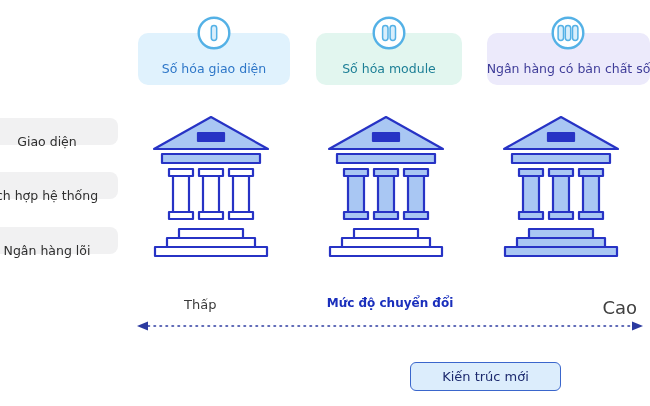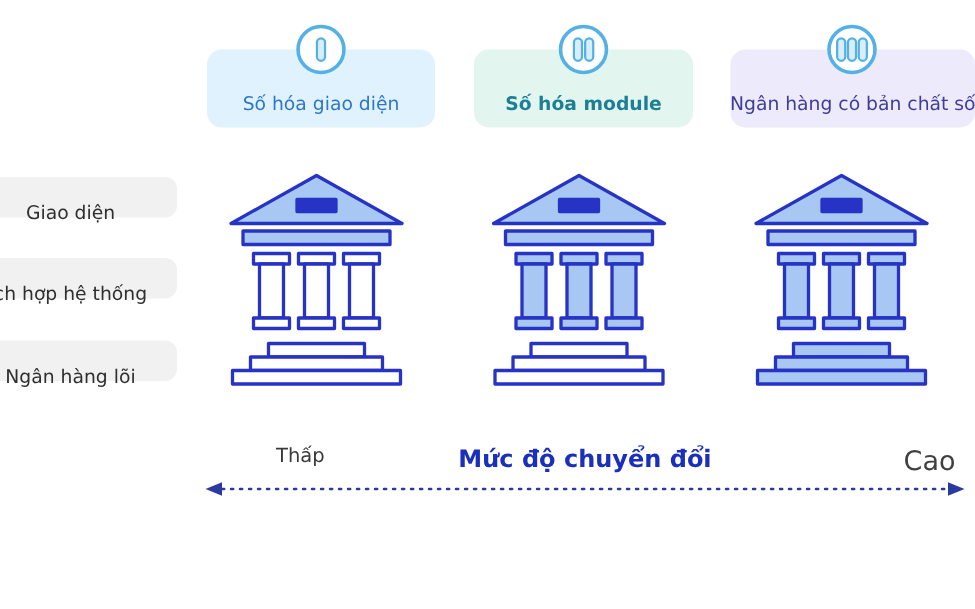--- a/index.html
+++ b/index.html
@@ -25,38 +25,38 @@
   .layer-label { font-size:12.5px; color:#2f2f2f; white-space:nowrap;margin-top:20px; }
 
   
   .bank { position:absolute; top:112px; }
   .bank-1 { left:151px; } .bank-2 { left:326px; } .bank-3 { left:501px; }
 
   
   .axis-low { position:absolute; top:297px; left:140px; font-size:13px; color:#3a3a3a;margin-left:44px; }
   .axis-high { position:absolute; top:297px; right:13px; font-size:18px; color:#404040; }
   .axis-title { position:absolute; top:296px; left:140px; right:10px; text-align:center;
-    font-size:16px; font-weight:bold; }
+    font-size:12px; font-weight:bold; }
   .axis-arrow { position:absolute; top:319px; left:0; }
 
   
   .legend-btn { position:absolute; top:362px; height:29px; border-radius:6px; font-size:13px;
     font-family:inherit; cursor:pointer; display:flex; align-items:center; justify-content:center; }
   .legend-old { left:220px; width:146px; background:#ffffff; border:1.5px solid #252c54; color:#252c54; }
   .legend-new { left:410px; width:151px; background:#dcedfc; border:1.5px solid #3a66cc; color:#1d2a6e; }
 </style>
 </head>
 <body>
 
 <div class="canvas">
 
   <div class="stage-card card-1" style="background: rgb(224, 242, 253);">
     <span class="stage-label" style="color: rgb(46, 119, 200);">Số hóa giao diện</span>
   </div>
-  <div class="stage-card card-2" style="background: rgb(226, 246, 239); font-weight: bold;">
+  <div class="stage-card card-2" style="background: rgb(226, 246, 239);">
     <span class="stage-label" style="color: rgb(29, 127, 150);">Số hóa module</span>
   </div>
   <div class="stage-card card-3" style="background: rgb(236, 234, 251);">
     <span class="stage-label" style="color: rgb(63, 61, 153);">Ngân hàng có bản chất số</span>
   </div>
 
   <svg class="stage-icon icon-1" width="36" height="36" viewBox="0 0 36 36">
     <circle class="icon-stroke" cx="18" cy="18" r="15.3" fill="#ffffff" stroke="#54b1e6" stroke-width="2.4"></circle>
     <rect class="icon-stroke icon-bar" x="15.3" y="10.5" width="5.4" height="15" rx="2.7" fill="#d9eefb" stroke="#54b1e6" stroke-width="1.5"></rect>
   </svg>
@@ -142,14 +142,15 @@
 
   <div class="axis-low">Thấp</div>
   <div class="axis-title" style="color: rgb(26, 47, 188);">Mức độ chuyển đổi</div>
   <div class="axis-high">Cao</div>
   <svg class="axis-arrow" width="650" height="14" viewBox="0 0 650 14">
     <line class="axis-dash" x1="148" y1="7" x2="632" y2="7" stroke="#2b3aa0" stroke-width="1.6" stroke-dasharray="1.5 4.5" stroke-linecap="round"></line>
     <polygon class="axis-head" points="137,7 148,2.5 148,11.5" fill="#2b3aa0"></polygon>
     <polygon class="axis-head" points="643,7 632,2.5 632,11.5" fill="#2b3aa0"></polygon>
   </svg>
 
+  <button class="legend-btn legend-new">Kiến trúc mới</button>
 
 </div>
 
 </body></html>

